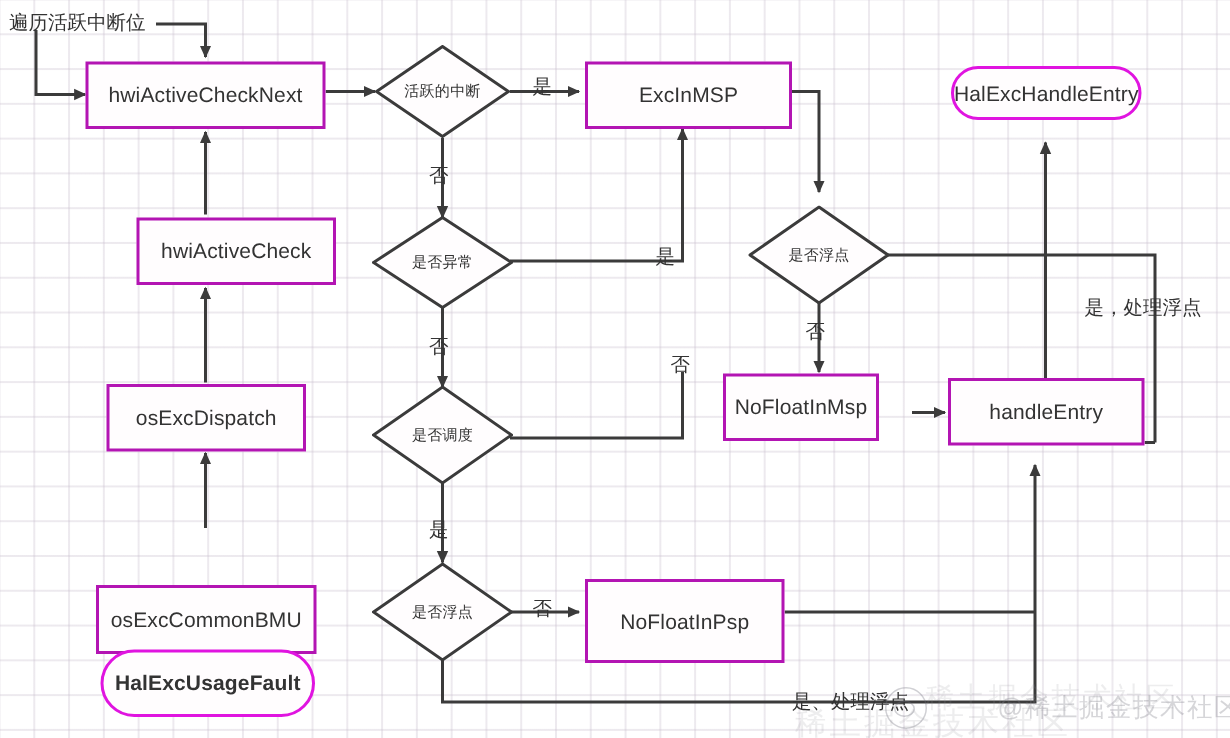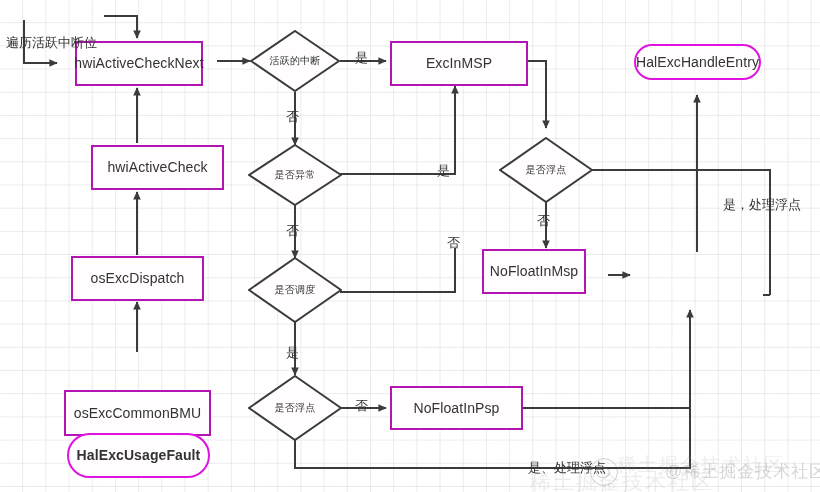--- a/index.html
+++ b/index.html
@@ -154,21 +154,21 @@
 
       <path d="M697,252 L697,95" marker-end="url(#ah)"></path>
 
       <path d="M137,143 L137,88" marker-end="url(#ah)"></path>
       <path d="M137,255 L137,192" marker-end="url(#ah)"></path>
       <path d="M137,352 L137,302" marker-end="url(#ah)"></path>
       <path d="M137,432 L137,400" marker-end="url(#ah)"></path>
     </g>
   </svg>
 
-  <div class="node" style="left:75px; top:41px; width:128px; height:45px;">
+  <div class="node" style="left:57px; top:41px; width:160px; height:45px;">
     <span>hwiActiveCheckNext</span>
   </div>
 
   <div class="node" style="left:71px; top:145px; width:133px; height:45px;margin-left:20px;">
     <span>hwiActiveCheck</span>
   </div>
 
   <div class="node" style="left:71px; top:256px; width:133px; height:45px;">
     <span>osExcDispatch</span>
   </div>
@@ -182,24 +182,27 @@
   </div>
 
   <div class="node" style="left:390px; top:41px; width:138px; height:45px;">
     <span>ExcInMSP</span>
   </div>
 
   <div class="node" style="left:482px; top:249px; width:104px; height:45px;">
     <span>NoFloatInMsp</span>
   </div>
 
-  <div class="node" style="left:390px; top:386px; width:133px; height:44px;">
+  <div class="node" style="left:390px; top:386px; width:133px; height:56px;">
     <span>NoFloatInPsp</span>
   </div>
 
+  <div class="node" style="left:632px; top:252px; width:131px; height:45px;">
+    <span>handleEntry</span>
+  </div>
 
   <div class="node rounded" style="left:634px; top:44px; width:127px; height:36px; padding:0 8px;">
     <span>HalExcHandleEntry</span>
   </div>
 
   <div class="diamond-wrap" style="left:250px; top:30px; width:90px; height:62px;">
     <svg width="90" height="62" viewBox="0 0 90 62">
       <polygon points="45,1 89,31 45,61 1,31" fill="#fffdfe" stroke="#3b3b3b" stroke-width="2"></polygon>
     </svg>
     <div class="dlabel">活跃的中断</div>
@@ -226,21 +229,21 @@
     <div class="dlabel">是否浮点</div>
   </div>
 
   <div class="diamond-wrap" style="left:499px; top:137px; width:94px; height:66px;">
     <svg width="94" height="66" viewBox="0 0 94 66">
       <polygon points="47,1 93,33 47,65 1,33" fill="#fffdfe" stroke="#3b3b3b" stroke-width="2"></polygon>
     </svg>
     <div class="dlabel">是否浮点</div>
   </div>
 
-  <div class="edge-label" style="left:6px; top:8px;margin-top:28px;">遍历活跃中断位</div>
+  <div class="edge-label" style="left:6px; top:8px;">遍历活跃中断位</div>
 
   <div class="edge-label" style="left:355px; top:51px;">是</div>
 
   <div class="edge-label" style="left:286px; top:110px;">否</div>
 
   <div class="edge-label" style="left:437px; top:164px;">是</div>
 
   <div class="edge-label" style="left:286px; top:224px;">否</div>
 
   <div class="edge-label" style="left:447px; top:236px;">否</div>

